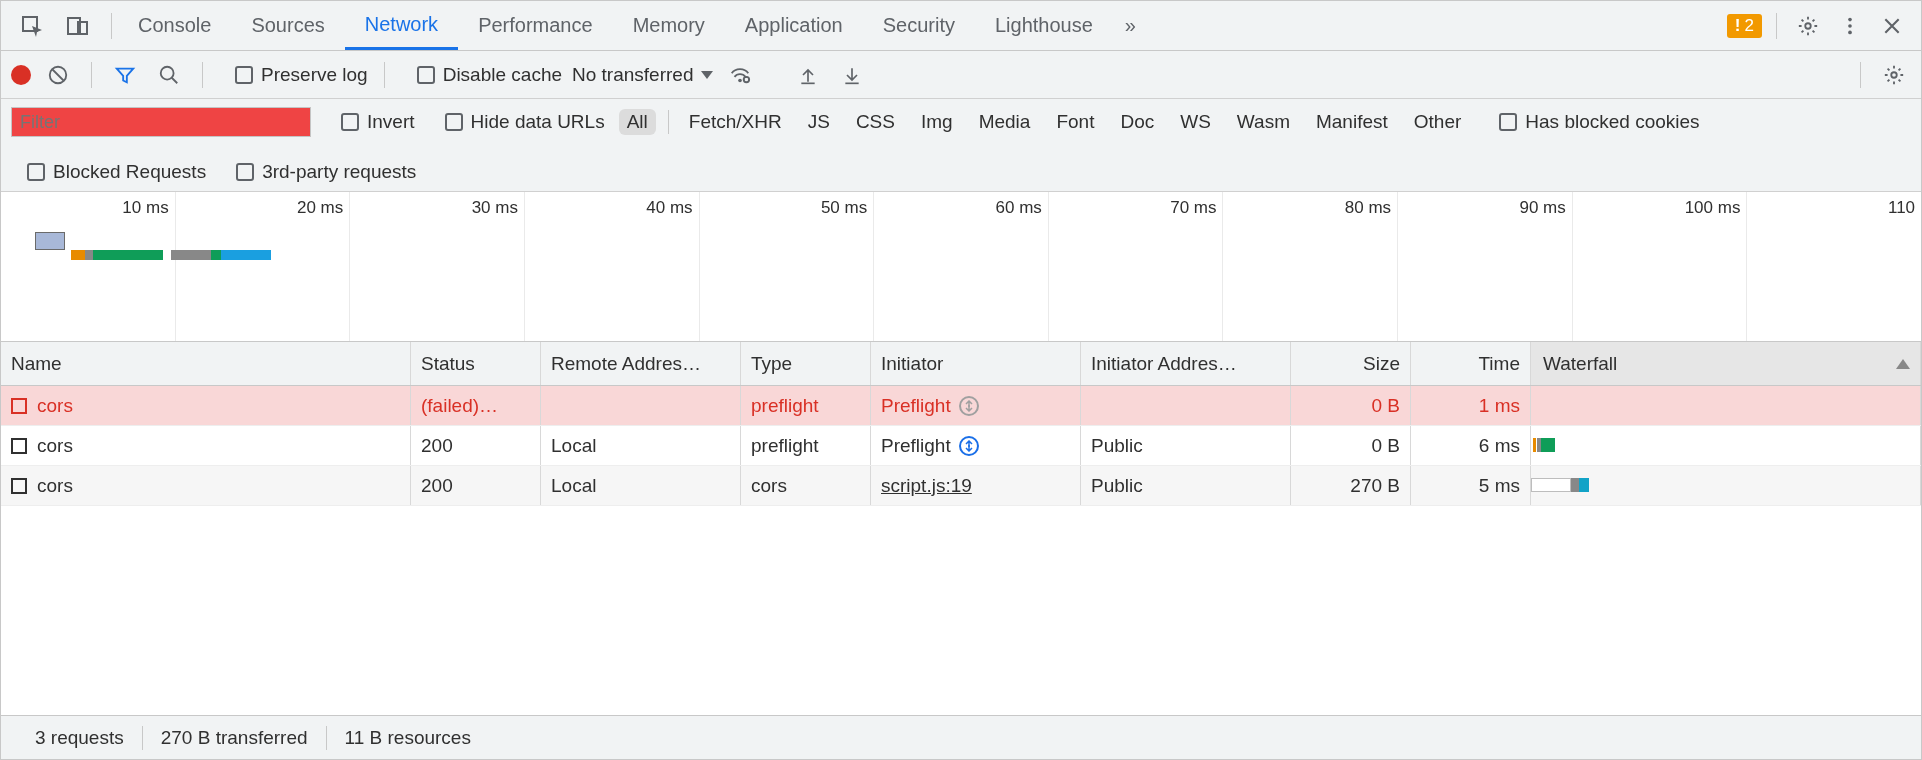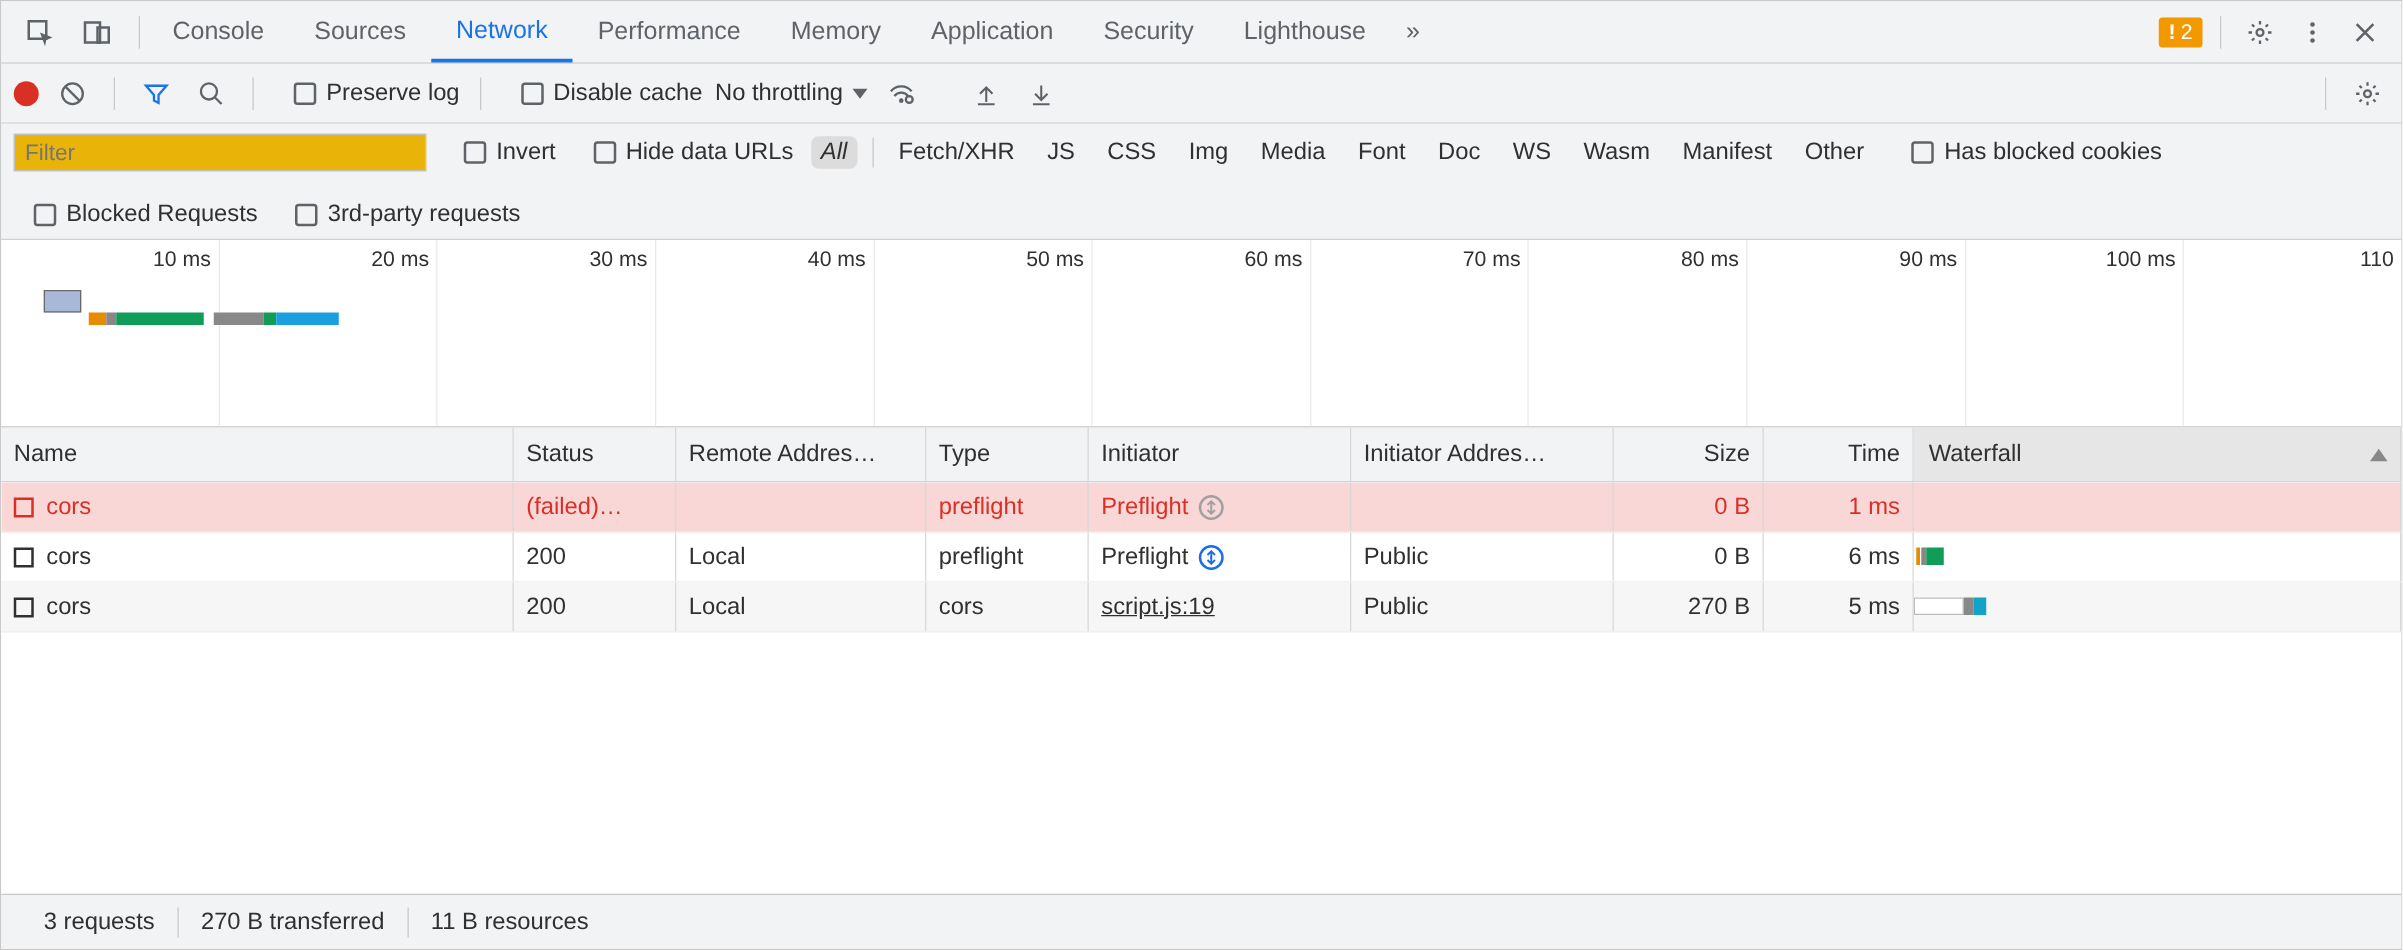--- a/index.html
+++ b/index.html
@@ -50,26 +50,26 @@
   .throttle { display:flex; align-items:center; gap:8px; color:#303030; font-size:19px; cursor:pointer;}
   .tri-down{width:0;height:0;border-left:6px solid transparent;border-right:6px solid transparent;border-top:8px solid #5f6368;}
   
   .svg-col { fill:none; stroke:#5f6368; stroke-width:2; }
   
   .filter-row {
     display:flex; flex-wrap:wrap; align-items:center; gap:12px 14px;
     padding:8px 10px; border-bottom:1px solid #d0d0d0; background:#f1f3f4;
   }
   .filter-input {
-    width:330px; height:30px; border:1px solid #c4c4c4; background:#eab308;
+    width:300px; height:30px; border:1px solid #c4c4c4; background:#ef4444;
     padding:0 8px; font-size:18px; color:#303030;
   }
   .filter-pills { display:flex; align-items:center; gap:10px;}
   .pill { padding:2px 8px; color:#303030; font-size:19px; cursor:pointer; border-radius:6px;}
-  .pill.active { background:#dcdcdc;font-style:italic;}
+  .pill.active { background:#dcdcdc;}
   .pill-sep { width:1px; height:24px; background:#c8c8c8; margin:0 2px;}
   .line-break { flex-basis:100%; height:0;}
   
   .overview {
     position:relative; height:150px; border-bottom:1px solid #c8c8c8; background:#fff;
   }
   .ov-ticks { position:absolute; inset:0; display:flex;}
   .ov-col { flex:1; border-right:1px solid #eaeaea; position:relative;padding-left:40px;}
   .ov-col:last-child{border-right:none;}
   .ov-lbl {
@@ -209,21 +209,21 @@
   <label class="cb">
     <span class="chk"></span>
         <span>Preserve log</span>
   </label>
   <div class="vsep"></div>
   <label class="cb">
     <span class="chk"></span>
         <span>Disable cache</span>
   </label>
   <div class="throttle">
-    <span>No throttling</span>
+    <span>No transferred</span>
     <span class="tri-down"></span>
   </div>
   <span class="icon-btn">
     <svg width="24" height="22" viewBox="0 0 24 24">
           <path d="M3 10 C7 4 17 4 21 10" class="svg-col"></path>
           <path d="M6 14 C9 10 15 10 18 14" class="svg-col"></path>
           <circle cx="12" cy="18" r="2" fill="#5f6368"></circle>
           <circle cx="19" cy="17" r="3" class="svg-col"></circle>
           <path d="M19 15v-1M19 20v-1M17 17h-1M22 17h-1" stroke="#5f6368" stroke-width="1.5"></path>
         </svg>

